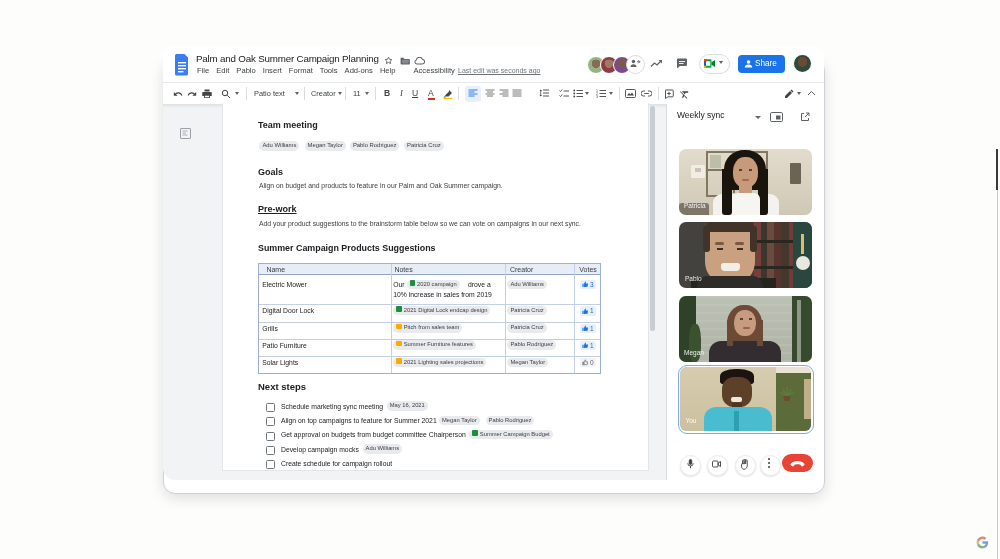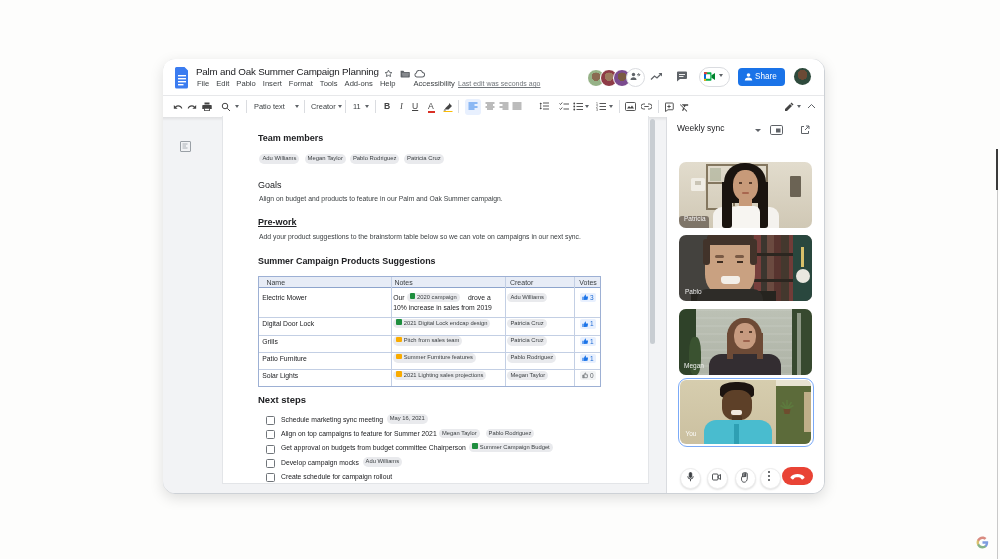--- a/index.html
+++ b/index.html
@@ -9,21 +9,21 @@
   .win{position:absolute;left:163px;top:59px;width:660px;height:433px;
        background:#fff;border:1px solid #cdd1d6;border-radius:12px;
        box-shadow:0 4px 14px rgba(0,0,0,0.13);}
   .chip{display:inline-block;background:#e9eaed;border-radius:8px;color:#3c4043;}
   .sep{position:absolute;top:98px;width:1px;height:14px;background:#dadce0;}
 </style>
 </head>
 <body>
 <div class="win"></div>
 
-<div class="abs" style="left:163px;top:59px;width:661px;height:434px;border-radius:12px;overflow:hidden;text-align:right;">
+<div class="abs" style="left:163px;top:46px;width:661px;height:434px;border-radius:12px;overflow:hidden;text-align:right;">
 
   <div id="titlebar" class="abs" style="left:0;top:0;width:661px;height:36px;background:#fff;">
 
     <svg class="abs" style="left:12px;top:8px;" width="14" height="22" viewBox="0 0 14 22">
       <path fill="#3b7cf0" d="M1.5 0h8L13 3.5v16.5a1.5 1.5 0 0 1-1.5 1.5h-10A1.5 1.5 0 0 1 0 20V1.5A1.5 1.5 0 0 1 1.5 0z"></path>
       <rect x="3" y="8" width="8" height="1.4" fill="#fff"></rect>
       <rect x="3" y="11" width="8" height="1.4" fill="#fff"></rect>
       <rect x="3" y="14" width="8" height="1.4" fill="#fff"></rect>
       <rect x="3" y="17" width="5.5" height="1.4" fill="#fff"></rect>
     </svg>
@@ -196,26 +196,26 @@
 
   <div id="page" class="abs" style="left:59px;top:57px;width:425px;height:367px;background:#fff;border:1px solid #e3e5e8;border-top:none;"></div>
 
   <div class="abs" style="left:487px;top:60px;width:5px;height:225px;background:#c8cdd2;border-radius:3px;"></div>
 
   <div class="abs" style="left:17px;top:82px;width:9px;height:9px;border:1px solid #9aa0a6;border-radius:1px;"></div>
   <svg class="abs" style="left:19px;top:84px;" width="6" height="6" viewBox="0 0 12 12" stroke="#9aa0a6" stroke-width="1.6">
       <path d="M1 2h10M1 6h7M1 10h10"></path>
     </svg>
 
-  <div class="abs" style="left:95px;top:74px;font-size:9px;font-weight:bold;color:#202124;">Team members</div>
+  <div class="abs" style="left:95px;top:74px;font-size:9px;font-weight:bold;color:#202124;">Team meeting</div>
   <span class="chip abs" style="left:96.4px;top:95px;font-size:5.9px;height:9.5px;line-height:9.5px;padding:0 3px;">Adu Williams</span>
   <span class="chip abs" style="left:141.6px;top:95px;font-size:5.9px;height:9.5px;line-height:9.5px;padding:0 3px;">Megan Taylor</span>
   <span class="chip abs" style="left:186.9px;top:95px;font-size:5.9px;height:9.5px;line-height:9.5px;padding:0 3px;">Pablo Rodriguez</span>
   <span class="chip abs" style="left:241px;top:95px;font-size:5.9px;height:9.5px;line-height:9.5px;padding:0 3px;">Patricia Cruz</span>
-  <div class="abs" style="left:95px;top:121px;font-size:9px;font-weight:normal;color:#202124;">Goals</div>
+  <div class="abs" style="left:95px;top:121px;font-size:9px;font-weight:bold;color:#202124;">Goals</div>
   <div class="abs" style="left:96px;top:136px;font-size:6.8px;color:#3c4043;white-space:nowrap;">Align on budget and products to feature in our Palm and Oak Summer campaign.</div>
   <div class="abs" style="left:95px;top:158px;font-size:9px;font-weight:bold;color:#202124;text-decoration:underline;">Pre-work</div>
   <div class="abs" style="left:96px;top:174px;font-size:6.8px;color:#3c4043;white-space:nowrap;">Add your product suggestions to the brainstorm table below so we can vote on campaigns in our next sync.</div>
   <div class="abs" style="left:95px;top:197px;font-size:8.9px;font-weight:bold;color:#202124;">Summer Campaign Products Suggestions</div>
 
   <div class="abs" style="left:95.4px;top:216.5px;width:340.5px;height:109.5px;border:1px solid #9db0d4;">
     <div class="abs" style="left:0;top:0;width:340.5px;height:11.3px;background:#e7ecf6;border-bottom:1.4px solid #8da4cc;box-sizing:border-box;"></div>
     <div class="abs" style="left:131.6px;top:0;width:1px;height:109.5px;background:#c3cfe4;"></div>
     <div class="abs" style="left:246px;top:0;width:1px;height:109.5px;background:#c3cfe4;"></div>
     <div class="abs" style="left:314.9px;top:0;width:1px;height:109.5px;background:#c3cfe4;"></div>

